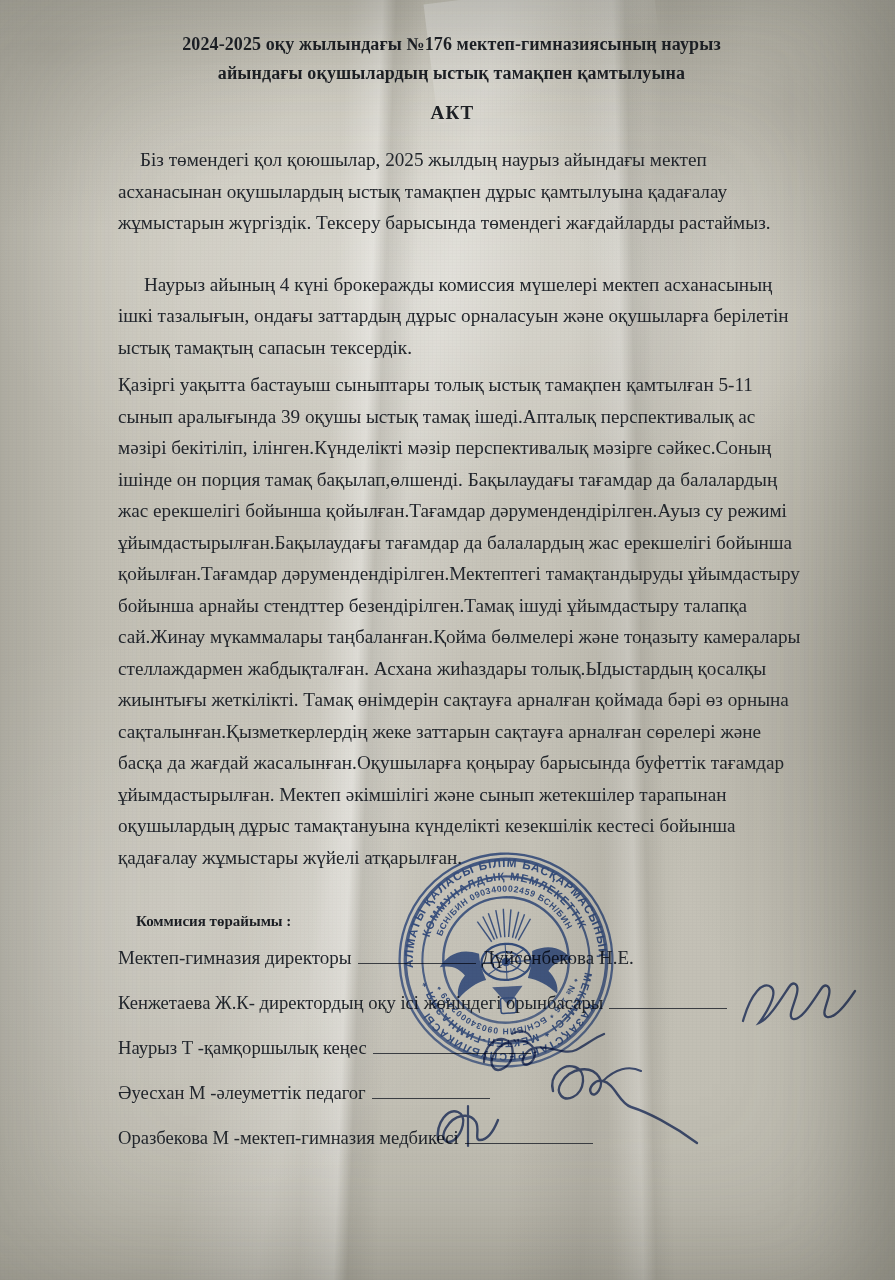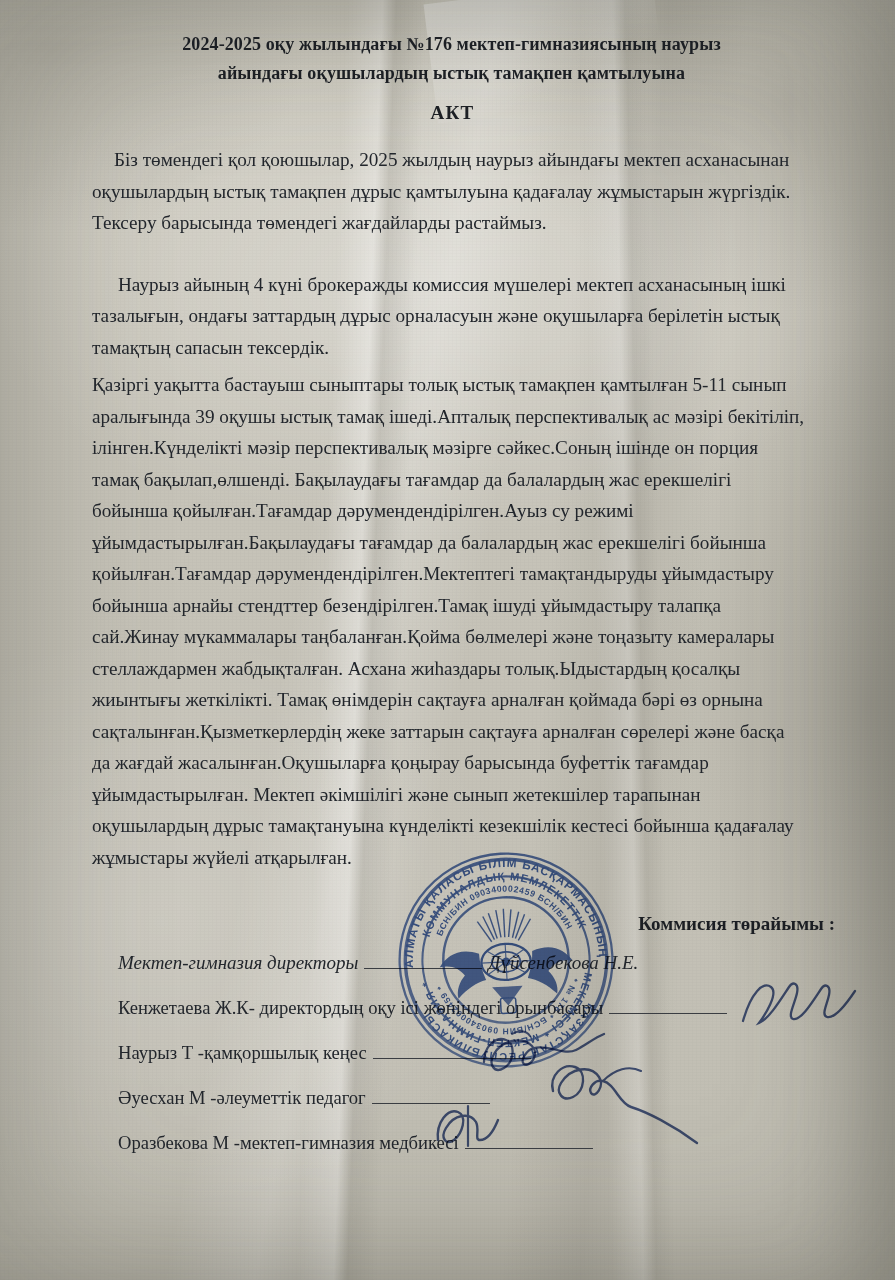--- a/index.html
+++ b/index.html
@@ -69,50 +69,48 @@
   .acttitle {
     text-align: center;
     font-weight: bold;
     font-size: 19px;
     letter-spacing: 1.2px;
     margin: 14px 0 0 0;
     padding-left: 10px;
     color: #1c1f24;
   }
 
-  .body { padding: 0 88px 0 92px; }
+  .body { padding: 0 88px 0 118px; }
 
   p.para {
     margin: 0;
     font-size: 19.2px;
     line-height: 31.5px;
     text-align: left;
     color: #22262c;
   }
   p.p1 { margin-top: 20px; text-indent: 22px; }
   p.p2 { margin-top: 30px; text-indent: 26px; }
   p.p3 { margin-top: 6px; text-indent: 0; }
 
   .sign-block { padding: 0 60px 0 118px; margin-top: 40px; position: relative; }
 
   .sign-head {
     font-weight: bold;
-    font-size: 19px;
+    font-size: 15px;
     margin: 0 0 0 18px;
     color: #1b1e23;
-    text-align: right;
   }
   .sign-row {
     display: flex;
     align-items: baseline;
     font-size: 19px;
     margin-top: 16px;
     color: #22262c;
     white-space: nowrap;
-    font-style: italic;
   }
   .sign-row .role { }
   .sign-line {
     display: inline-block;
     border-bottom: 1.3px solid #3a3d42;
     height: 17px;
     margin: 0 6px;
   }
   .sign-name { }
 

